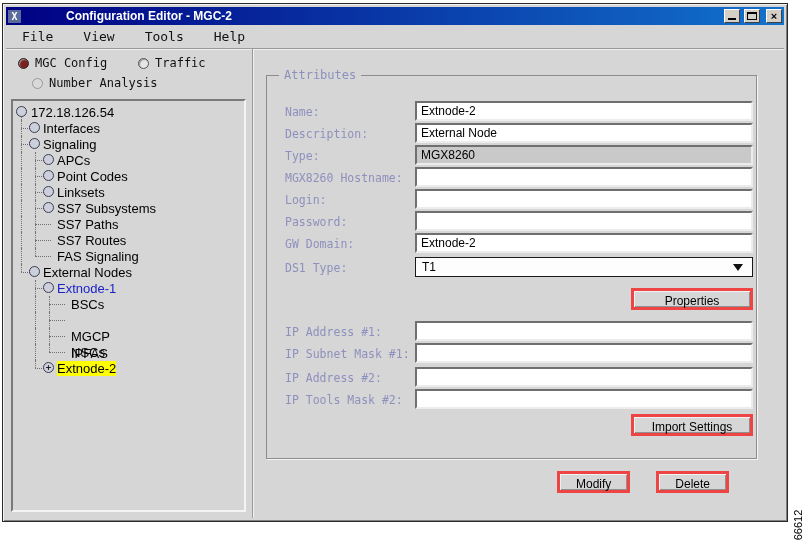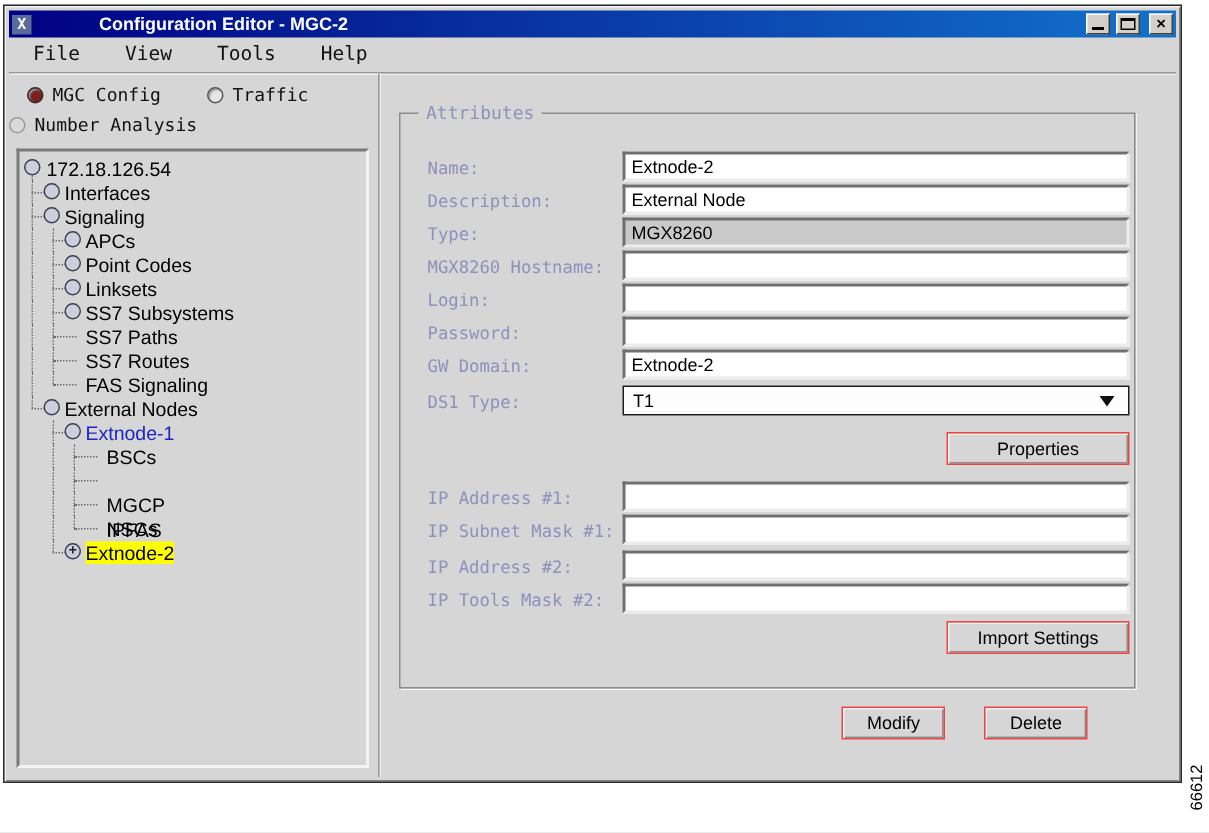--- a/index.html
+++ b/index.html
@@ -97,21 +97,21 @@
   .fdrop {
     position: absolute; left: 148px; width: 338px; height: 20px; background: #fdfdfd;
     border: 1px solid #1a1a1a; font: 12px "Liberation Sans", sans-serif; color: #000;
     padding: 2px 6px;
   }
   .darrow {
     position: absolute; right: 9px; top: 6px; width: 0; height: 0;
     border-left: 5px solid transparent; border-right: 5px solid transparent; border-top: 7px solid #111;
   }
   .btn {
-    background: var(--bg); border: 1px solid #ef4444;
+    background: var(--bg); border: 3px solid #ef4444;
     box-shadow: inset 1px 1px 0 #f2f2f2, inset -1px -1px 0 #909090;
     font: 12px "Liberation Sans", sans-serif; color: #000; text-align: center; cursor: default;
   }
   .panel-btn { position: absolute; left: 364px; width: 122px; height: 22px; line-height: 20px; }
   .action-row { position: absolute; left: 248px; right: 0; top: 422px; display: flex; justify-content: center; gap: 26px; }
   .action-row .btn { height: 22px; line-height: 20px; padding: 0 16px; }
 
   .fig {
     position: absolute; left: 778px; top: 519px; width: 40px; height: 12px;
     transform: rotate(-90deg); transform-origin: center;
@@ -149,21 +149,21 @@
     <div class="left-panel">
       <div>
           <div class="radio-item" style="left: 12px; top: 7px;">
             <span class="radio sel"></span>
             <span class="rlabel">MGC Config</span>
           </div>
           <div class="radio-item" style="left: 132px; top: 7px;">
             <span class="radio"></span>
             <span class="rlabel">Traffic</span>
           </div>
-          <div class="radio-item" style="left: 0; top: 27px; text-align: right;">
+          <div class="radio-item" style="left: 26px; top: 27px; text-align: right;">
             <span class="radio dis"></span>
             <span class="rlabel">Number Analysis</span>
           </div>
         </div>
       <div class="tree-box">
         <div class="tree">
             <div class="trow">
               <span class="vline" style="left: 8px; top: 13px; height: 3px;"></span>
               <span class="tcircle" style="left: 3px; top: 2px;"></span>
               <span class="tlabel" style="left: 18px;">172.18.126.54</span>

